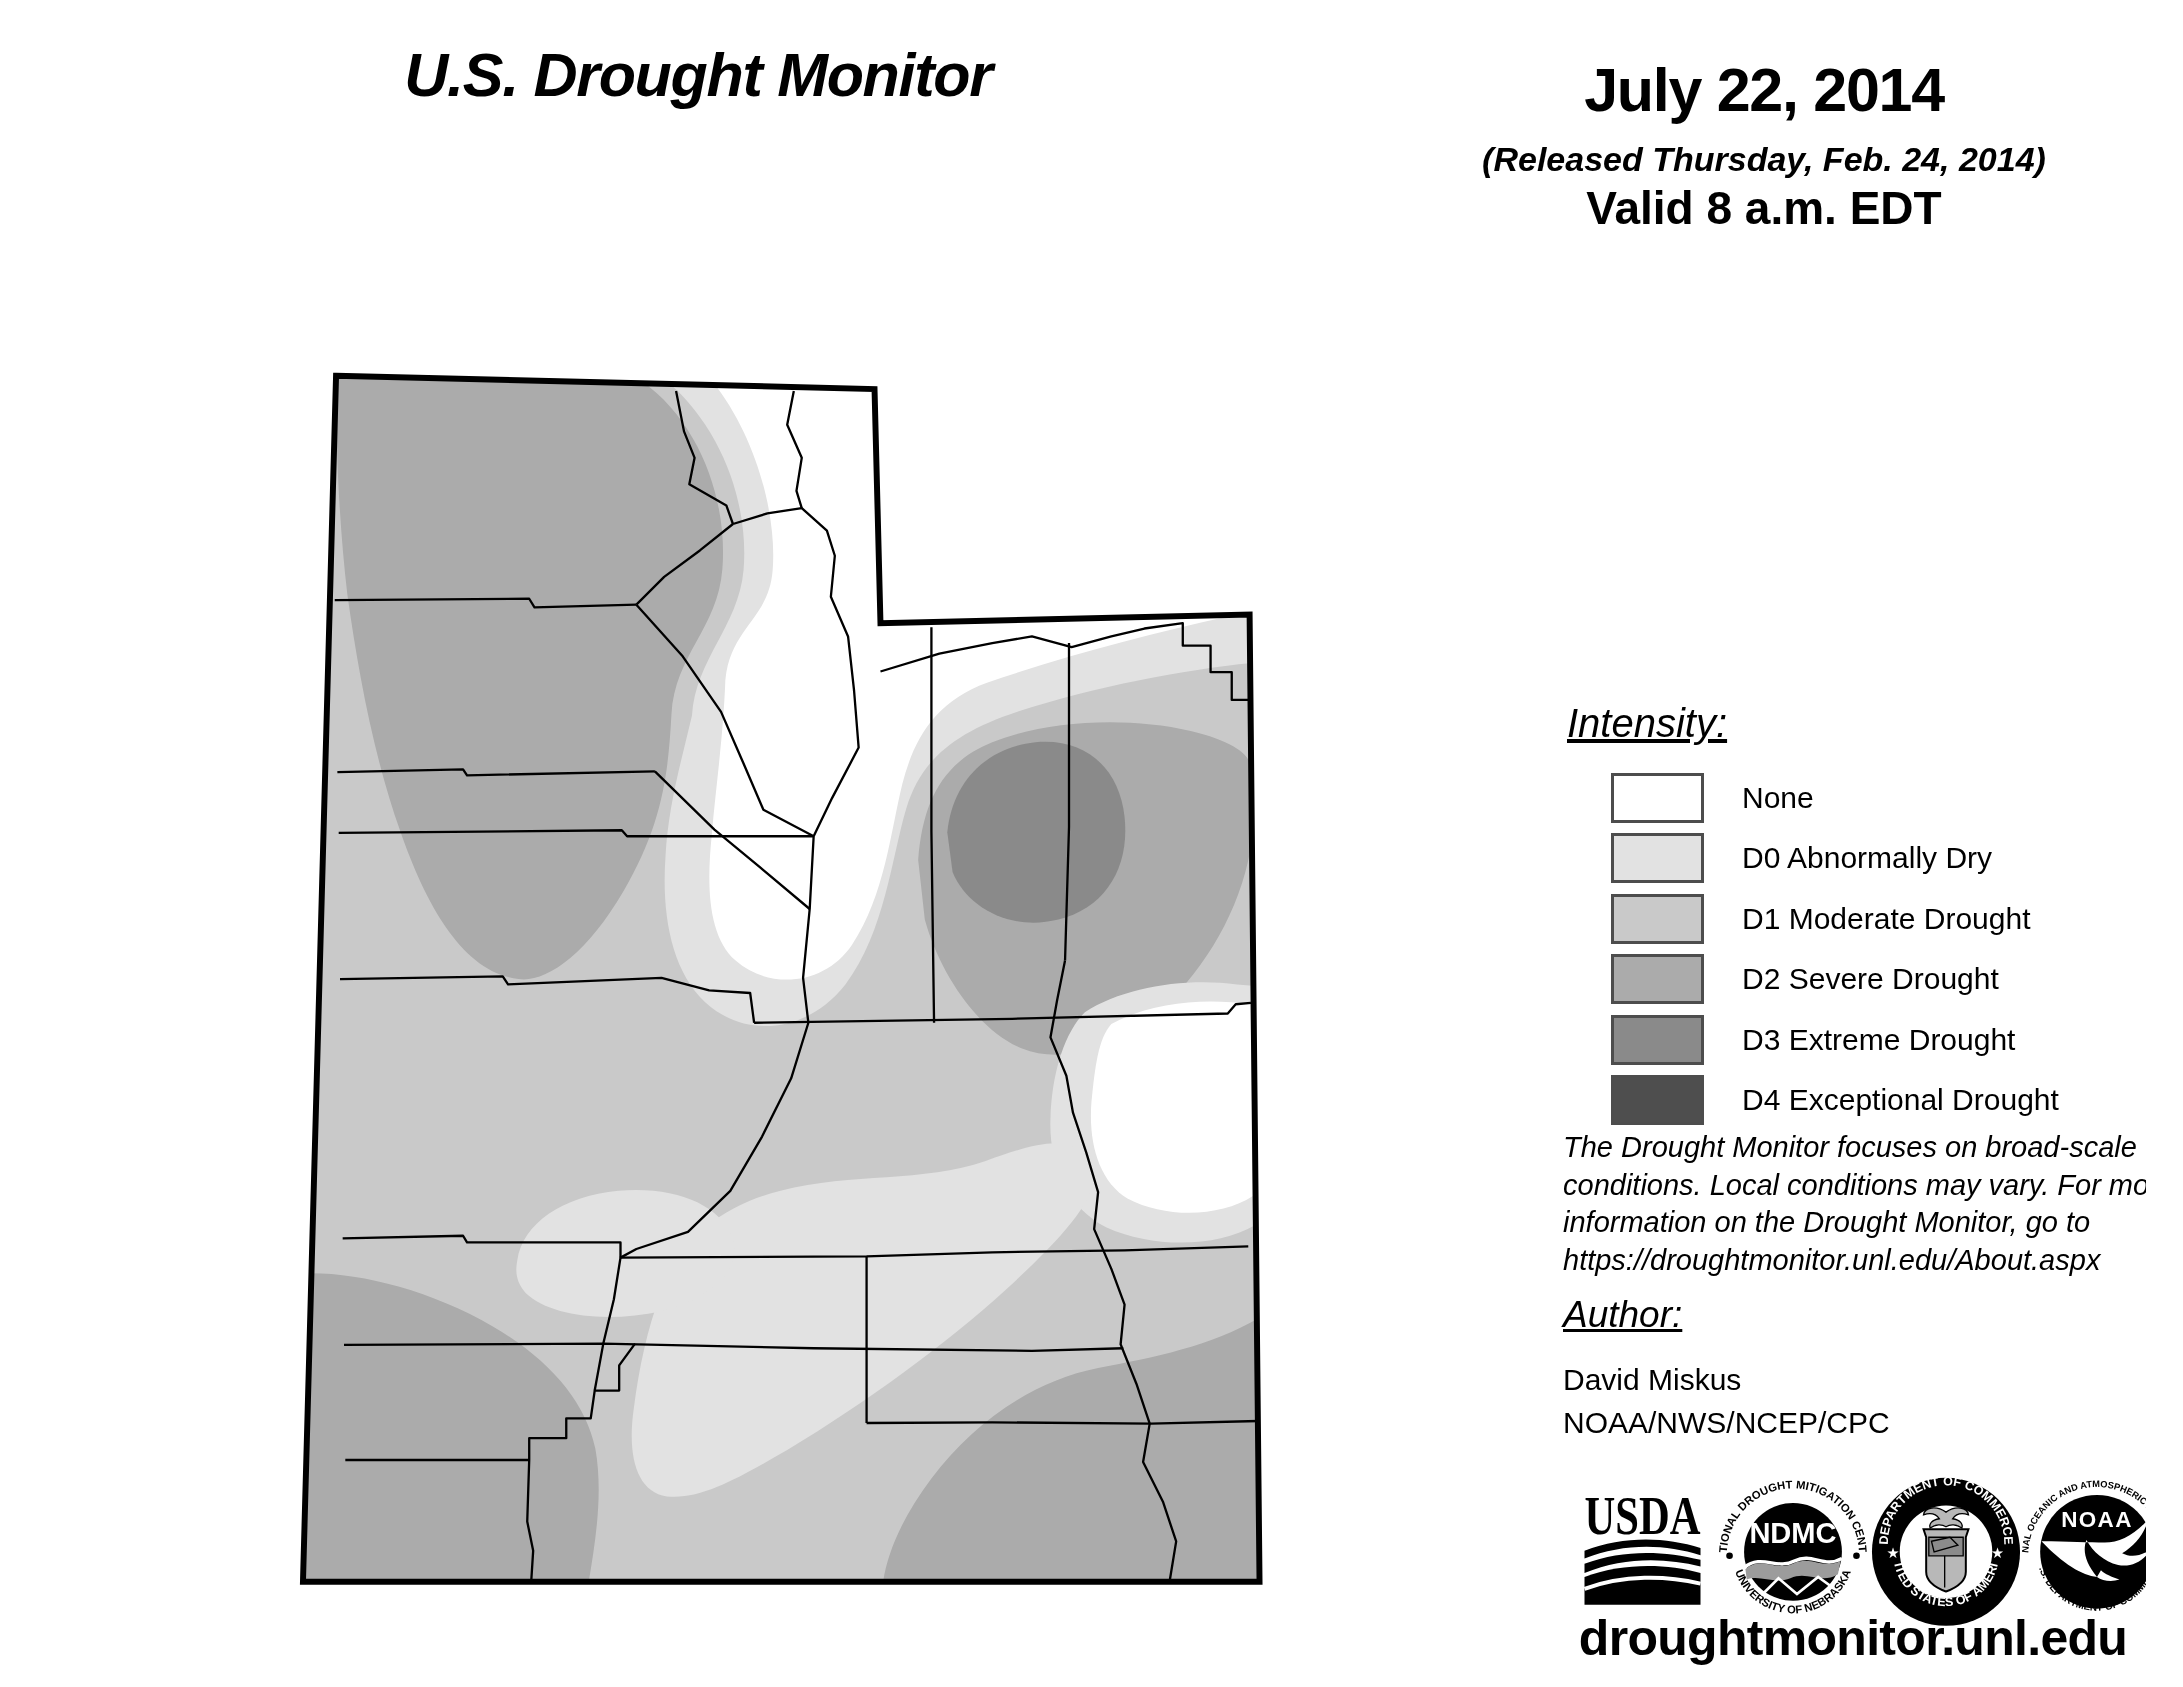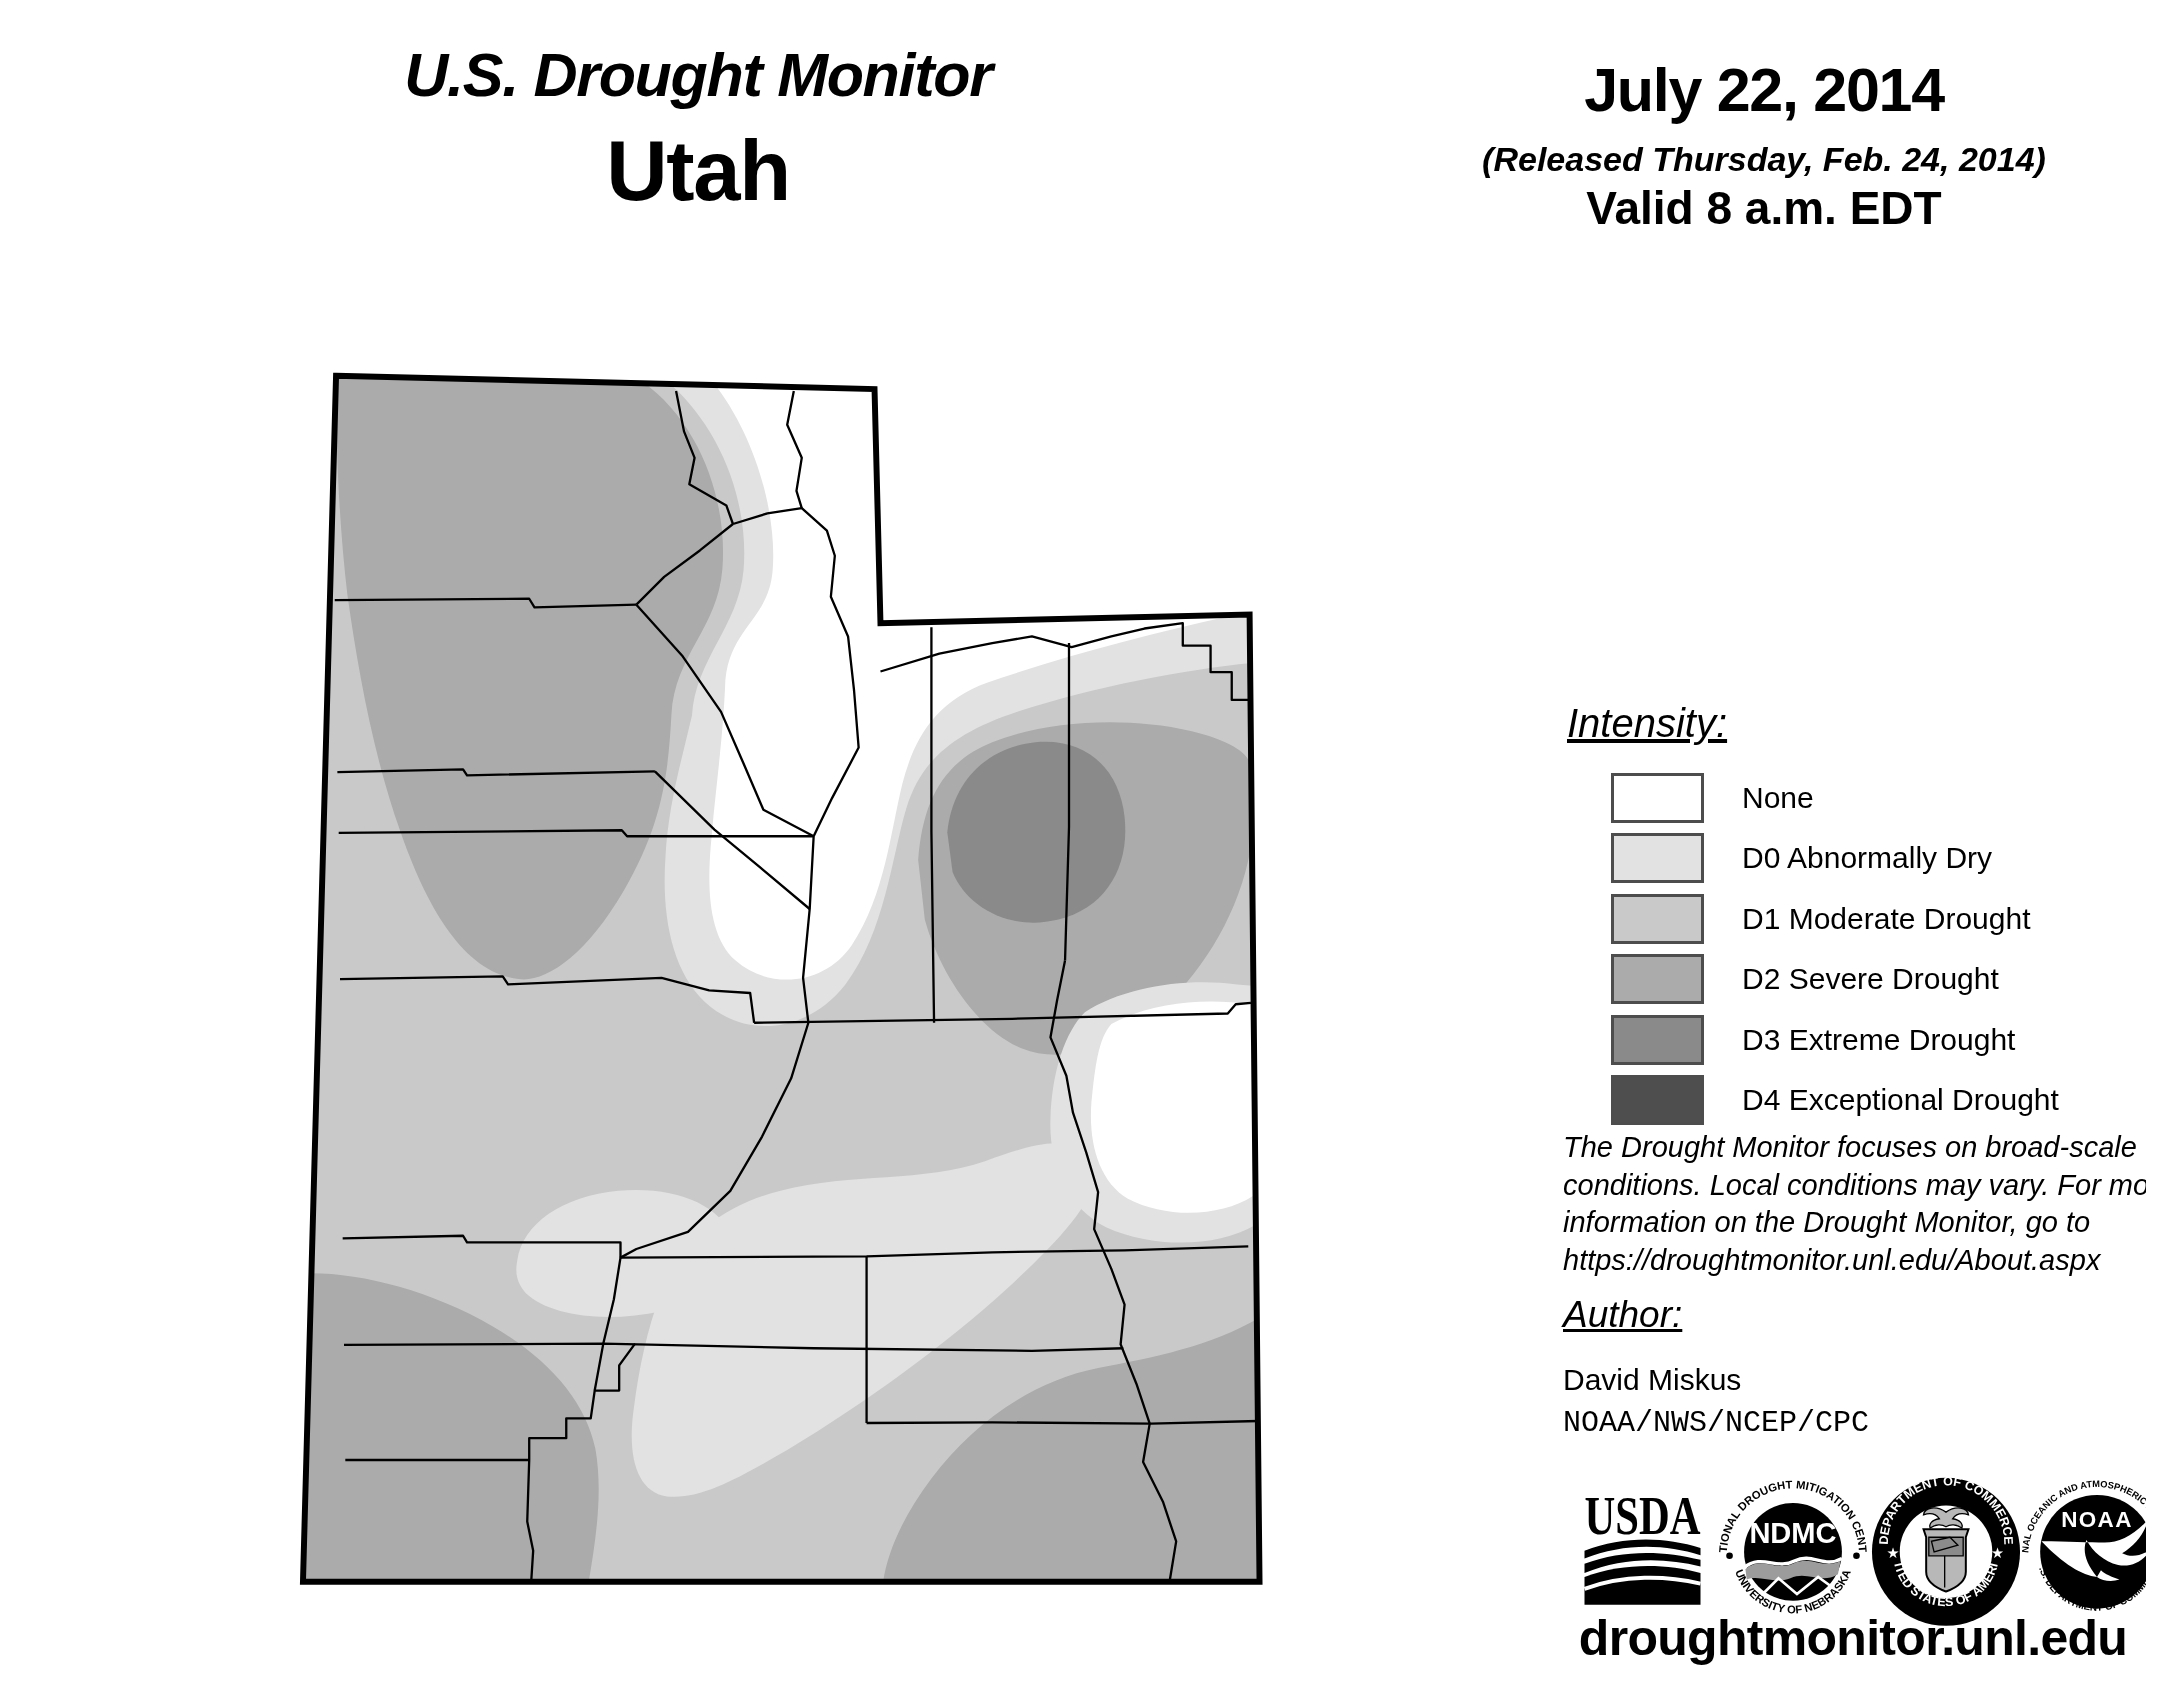--- a/index.html
+++ b/index.html
@@ -30,39 +30,38 @@
   .sw-d3{background:#8a8a8a;}
   .sw-d4{background:#4e4e4e;}
   .legend-label{font-size:30px;margin-left:38px;white-space:nowrap;}
 
   
   .disclaimer{position:absolute;left:1563px;top:1129px;width:622px;
               font-size:29px;font-style:italic;line-height:1.3;}
   .author-block{position:absolute;left:1563px;top:1294px;}
   .author-heading{font-size:37px;font-style:italic;text-decoration:underline;}
   .author-name{font-size:30px;margin-top:26.5px;}
-  .author-org{font-size:30px;margin-top:9.3px;font-family:Liberation Mono, monospace;}
+  .author-org{font-size:30px;margin-top:9.3px;}
 
   
   .logo{position:absolute;}
   .logo-usda{left:1583px;top:1490px;width:119px;height:116px;}
   .logo-ndmc{left:1715px;top:1471px;width:156px;height:159px;}
   .logo-doc{left:1868px;top:1471px;width:156px;height:159px;}
   .logo-noaa{left:2019px;top:1471px;width:156px;height:159px;}
   .site-url{position:absolute;left:1575px;top:1609px;width:556px;text-align:center;
             font-size:50px;font-weight:bold;letter-spacing:-0.7px;}
 </style>
 </head>
 <body>
 
 <div class="page">
 
   <div class="title-block">
     <div class="title-1">U.S. Drought Monitor</div>
-    <div class="title-2">Utah</div>
   </div>
   <div class="date-block">
     <div class="date-main">July 22, 2014</div>
     <div class="date-released">(Released Thursday, Feb. 24, 2014)</div>
     <div class="date-valid">Valid 8 a.m. EDT</div>
   </div>
 
   <svg class="map-svg" viewBox="0 0 3300 2550">
     <defs>
       <clipPath id="stateClip">

